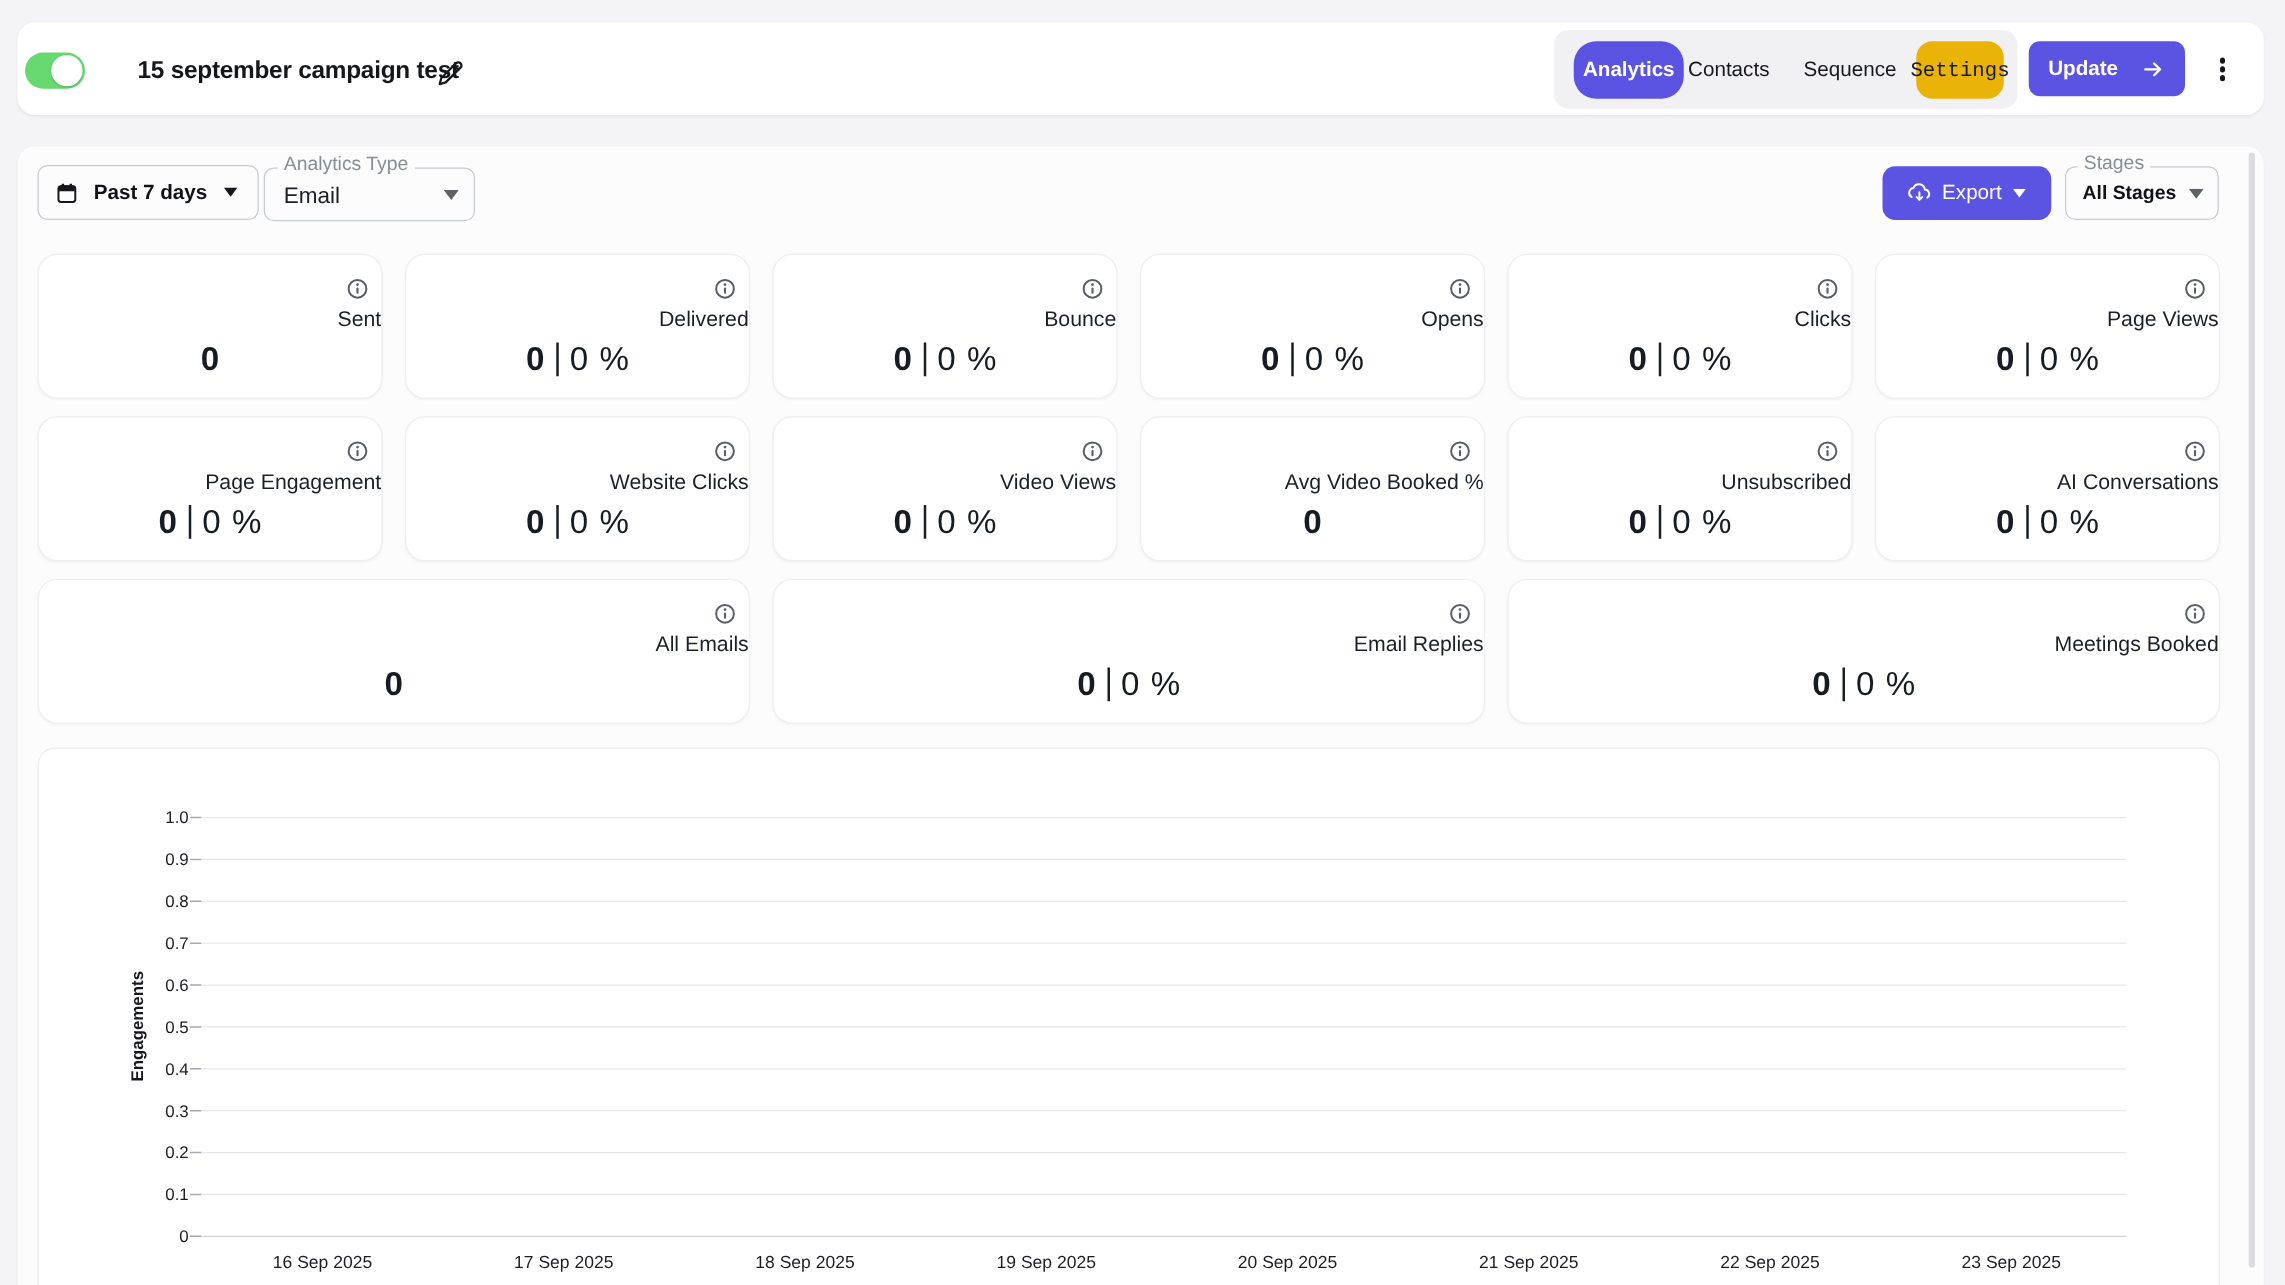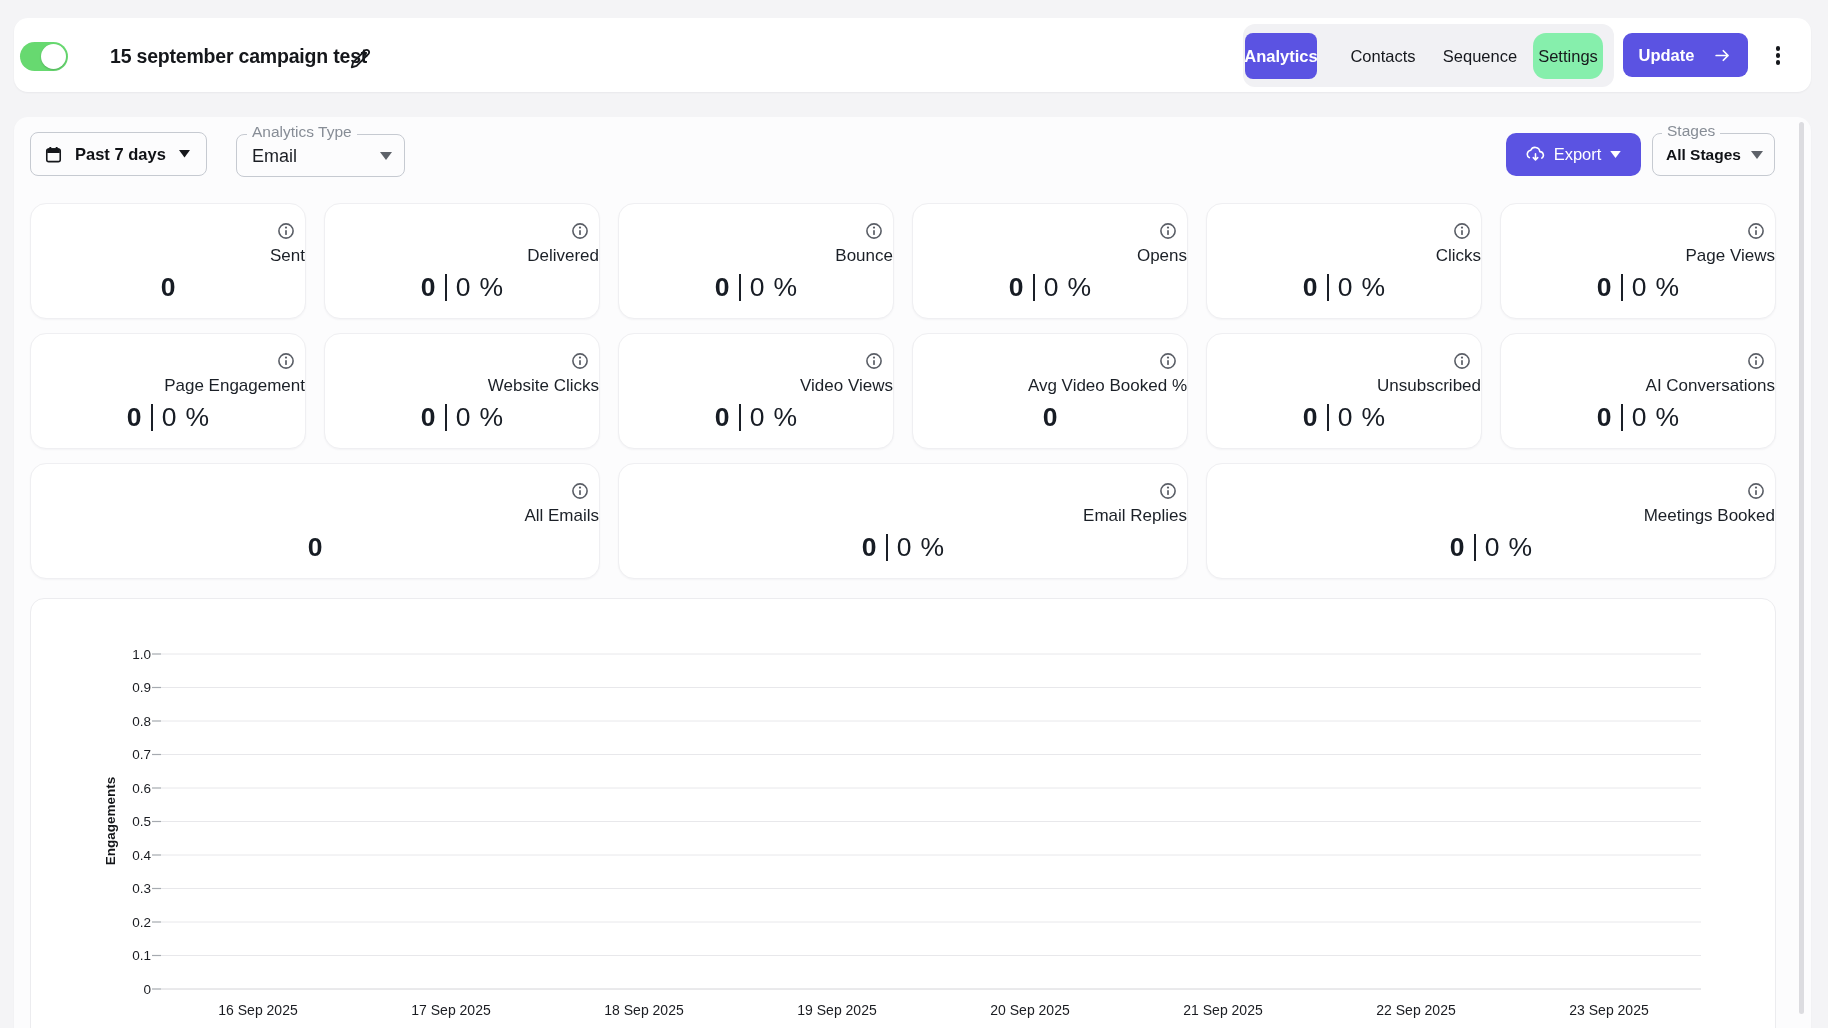--- a/index.html
+++ b/index.html
@@ -9,36 +9,36 @@
 
   
   #topbar { left:14px; top:18px; width:1797px; height:74px; background:#fff; border-radius:14px; box-shadow:0 1px 2px rgba(16,24,40,.05); }
   #toggle { left:6px; top:24px; width:48px; height:29px; border-radius:15px; background:#67d970; }
   #toggle .knob { position:absolute; right:2px; top:2px; width:25px; height:25px; border-radius:50%; background:#fff; box-shadow:0 1px 2px rgba(0,0,0,.18); }
   #camp-title { left:64px; top:27px; font-size:19.5px; font-weight:700; color:#15171b; letter-spacing:-.2px;margin-left:32px; }
   #pencil { left:336px; top:30px; }
 
   #tabs { right:197px; top:6px; width:371px; height:63px; background:#f1f1f4; border-radius:12px; }
   .tab { position:absolute; top:9px; height:46px; display:flex; align-items:center; justify-content:center; font-size:16.5px; color:#16181d; font-weight:500; }
-  #tab-analytics { left:2px; width:72px; background:#5b53e2; color:#fff; font-weight:600; border-radius:8px; }
+  #tab-analytics { left:16px; width:88px; background:#5b53e2; color:#fff; font-weight:600; border-radius:18px; }
   #tab-contacts { left:96px; width:88px; }
   #tab-sequence { left:186px; width:102px; }
-  #tab-settings { left:290px; width:70px; background:#86efac; border-radius:13px; color:#17191d; }
+  #tab-settings { left:290px; width:70px; background:#eab308; border-radius:13px; color:#17191d;font-family:Liberation Mono, monospace; }
   #btn-update { right:63px; top:15px; width:125px; height:44px; background:#5b53e2; border-radius:9px; color:#fff; font-size:16.5px; font-weight:600; display:flex; align-items:center; justify-content:center; gap:19px; }
   #dots { right:30.5px; top:28px; width:5px; }
   #dots div { width:4.6px; height:4.6px; border-radius:50%; background:#15171b; margin-bottom:2.4px; }
 
   
   #content { left:14px; top:117px; width:1797px; height:931px; background:#fcfcfd; border-radius:14px; box-shadow:0 1px 2px rgba(16,24,40,.04); }
 
   
   .ctl { position:absolute; border:1px solid #c6cad1; border-radius:8px; background:transparent; }
   #date-range { left:16px; top:15px; width:177px; height:44px; display:flex; align-items:center; }
   #date-range .txt { font-size:16.5px; font-weight:600; color:#101216; margin-left:12px; }
-  #sel-type { left:222px; top:17px; width:169px; height:43px; }
+  #sel-type { left:197px; top:17px; width:169px; height:43px; }
   #sel-type .value { position:absolute; left:15px; top:11px; font-size:18px; color:#1b1e24; }
   #sel-stages { left:1638px; top:16px; width:123px; height:43px; }
   #sel-stages .value { position:absolute; left:13px; top:12px; font-size:15.5px; font-weight:600; color:#101216; }
   .flabel { position:absolute; top:-12px; background:#fcfcfd; padding:0 5px; font-size:15.5px; color:#878d96; }
   #btn-export { position:absolute; left:1492px; top:16px; width:135px; height:43px; background:#5b53e2; border-radius:10px; color:#fff; display:flex; align-items:center; justify-content:center; gap:9px; font-size:16.5px; font-weight:400; }
 
   
   .card { position:absolute; background:#fff; border:1px solid #efeff2; border-radius:16px; box-shadow:0 1px 2px rgba(16,24,40,.04); }
   .card .info { position:absolute; right:8px; top:15.5px; }
   .card .ttl { position:absolute; left:0; right:0; top:42px; text-align:right; font-size:17px; font-weight:500; color:#1b2027; }

